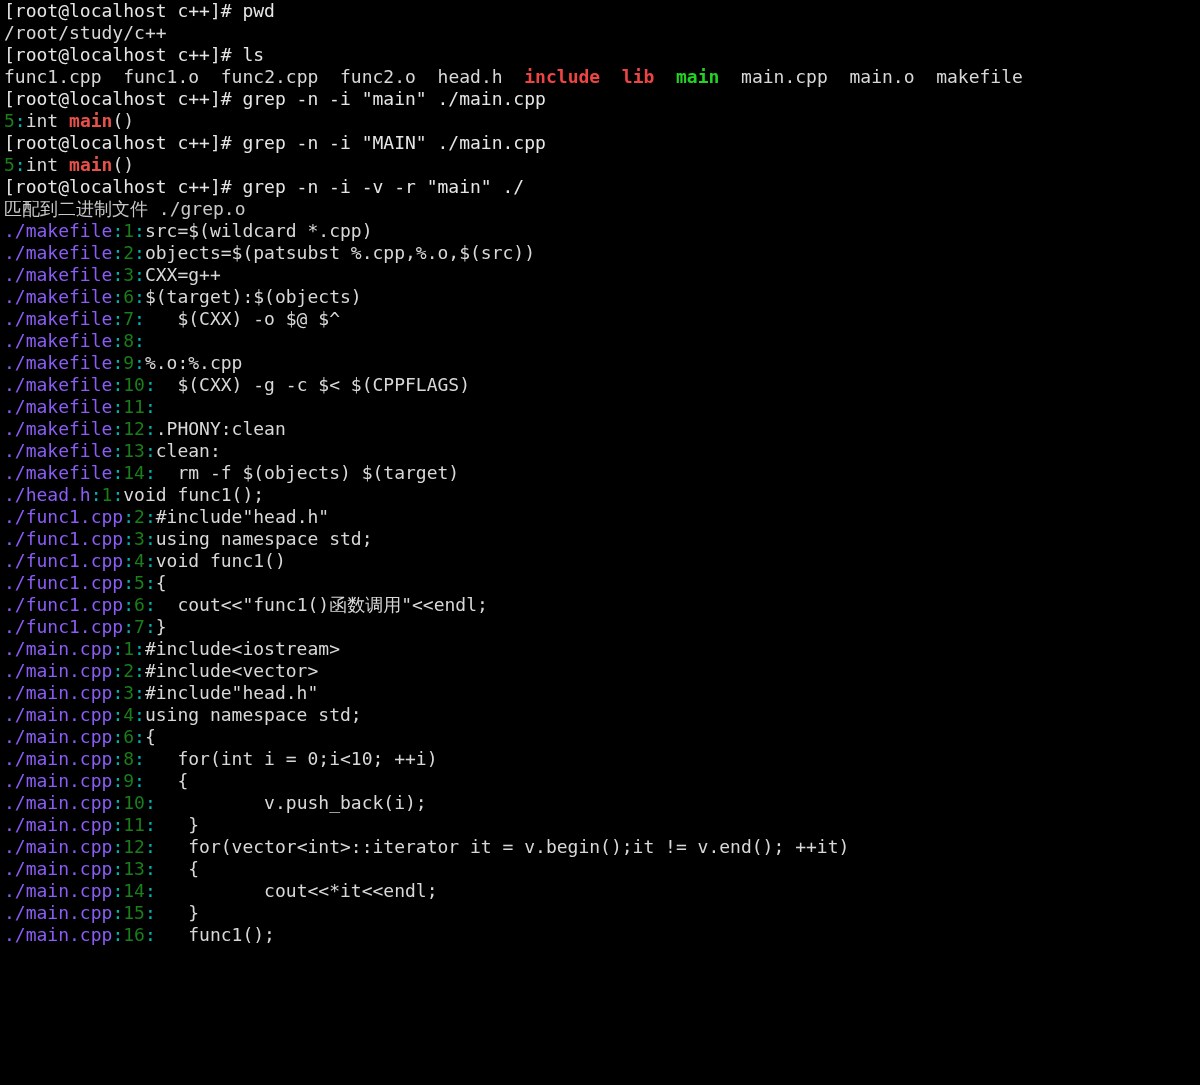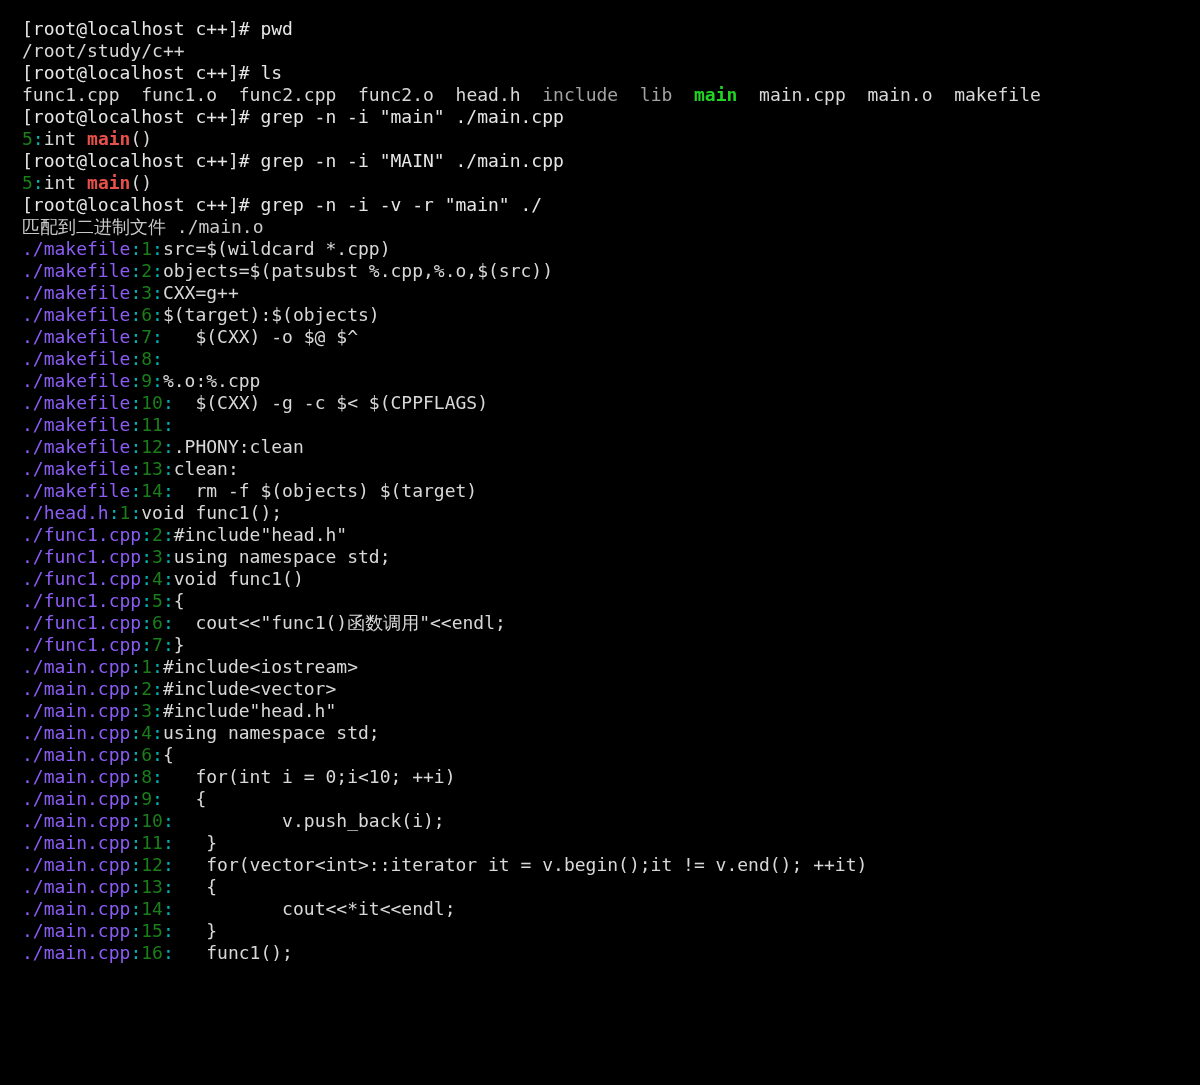--- a/index.html
+++ b/index.html
@@ -10,37 +10,37 @@
   body {
     width: 1200px;
     height: 1085px;
     overflow: hidden;
     font-family: "DejaVu Sans Mono", monospace;
   }
   #terminal {
     width: 1200px;
     height: 1085px;
     background: #000000;
-    padding: 18px;
+    padding: 0;
     box-sizing: border-box;
     overflow: hidden;
   }
   .line {
     font-family: "DejaVu Sans Mono", monospace;
     font-size: 18px;
     line-height: 22px;
     height: 22px;
     white-space: pre;
     color: #d8d8d8;
     letter-spacing: 0px;
     padding-left: 4px;
   }
   .c-default { color: #d8d8d8; }
   .c-white   { color: #e6e6e6; }
-  .c-dir     { color: #a3a3a3; font-weight: normal; }
+  .c-dir     { color: #ef4444; font-weight: bold; }
   .c-exec    { color: #22d422; font-weight: bold; }
   .c-file    { color: #8b5cf6; }
   .c-lineno  { color: #1a7f1a; }
   .c-sep     { color: #00b4b4; }
   .c-match   { color: #e8504a; font-weight: bold; }
   .c-grey    { color: #c8c8c8; }
 </style>
 </head>
 <body>
 
@@ -48,21 +48,21 @@
   <div id="terminal-output">
       <div class="line"><span class="c-white">[root@localhost c++]# </span><span class="c-white">pwd</span></div>
       <div class="line"><span class="c-default">/root/study/c++</span></div>
       <div class="line"><span class="c-white">[root@localhost c++]# </span><span class="c-white">ls</span></div>
       <div class="line"><span class="c-default">func1.cpp</span><span class="c-default">  </span><span class="c-default">func1.o</span><span class="c-default">  </span><span class="c-default">func2.cpp</span><span class="c-default">  </span><span class="c-default">func2.o</span><span class="c-default">  </span><span class="c-default">head.h</span><span class="c-default">  </span><span class="c-dir">include</span><span class="c-default">  </span><span class="c-dir">lib</span><span class="c-default">  </span><span class="c-exec">main</span><span class="c-default">  </span><span class="c-default">main.cpp</span><span class="c-default">  </span><span class="c-default">main.o</span><span class="c-default">  </span><span class="c-default">makefile</span></div>
       <div class="line"><span class="c-white">[root@localhost c++]# </span><span class="c-white">grep -n -i "main" ./main.cpp</span></div>
       <div class="line"><span class="c-lineno">5</span><span class="c-sep">:</span><span class="c-default">int </span><span class="c-match">main</span><span class="c-default">()</span></div>
       <div class="line"><span class="c-white">[root@localhost c++]# </span><span class="c-white">grep -n -i "MAIN" ./main.cpp</span></div>
       <div class="line"><span class="c-lineno">5</span><span class="c-sep">:</span><span class="c-default">int </span><span class="c-match">main</span><span class="c-default">()</span></div>
       <div class="line"><span class="c-white">[root@localhost c++]# </span><span class="c-white">grep -n -i -v -r "main" ./</span></div>
-      <div class="line"><span class="c-grey">匹配到二进制文件 ./main.o</span></div>
+      <div class="line"><span class="c-grey">匹配到二进制文件 ./grep.o</span></div>
       <div class="line"><span class="c-file">./makefile</span><span class="c-sep">:</span><span class="c-lineno">1</span><span class="c-sep">:</span><span class="c-default">src=$(wildcard *.cpp)</span></div>
       <div class="line"><span class="c-file">./makefile</span><span class="c-sep">:</span><span class="c-lineno">2</span><span class="c-sep">:</span><span class="c-default">objects=$(patsubst %.cpp,%.o,$(src))</span></div>
       <div class="line"><span class="c-file">./makefile</span><span class="c-sep">:</span><span class="c-lineno">3</span><span class="c-sep">:</span><span class="c-default">CXX=g++</span></div>
       <div class="line"><span class="c-file">./makefile</span><span class="c-sep">:</span><span class="c-lineno">6</span><span class="c-sep">:</span><span class="c-default">$(target):$(objects)</span></div>
       <div class="line"><span class="c-file">./makefile</span><span class="c-sep">:</span><span class="c-lineno">7</span><span class="c-sep">:</span><span class="c-default">   $(CXX) -o $@ $^</span></div>
       <div class="line"><span class="c-file">./makefile</span><span class="c-sep">:</span><span class="c-lineno">8</span><span class="c-sep">:</span><span class="c-default"></span></div>
       <div class="line"><span class="c-file">./makefile</span><span class="c-sep">:</span><span class="c-lineno">9</span><span class="c-sep">:</span><span class="c-default">%.o:%.cpp</span></div>
       <div class="line"><span class="c-file">./makefile</span><span class="c-sep">:</span><span class="c-lineno">10</span><span class="c-sep">:</span><span class="c-default">  $(CXX) -g -c $&lt; $(CPPFLAGS)</span></div>
       <div class="line"><span class="c-file">./makefile</span><span class="c-sep">:</span><span class="c-lineno">11</span><span class="c-sep">:</span><span class="c-default"></span></div>
       <div class="line"><span class="c-file">./makefile</span><span class="c-sep">:</span><span class="c-lineno">12</span><span class="c-sep">:</span><span class="c-default">.PHONY:clean</span></div>

